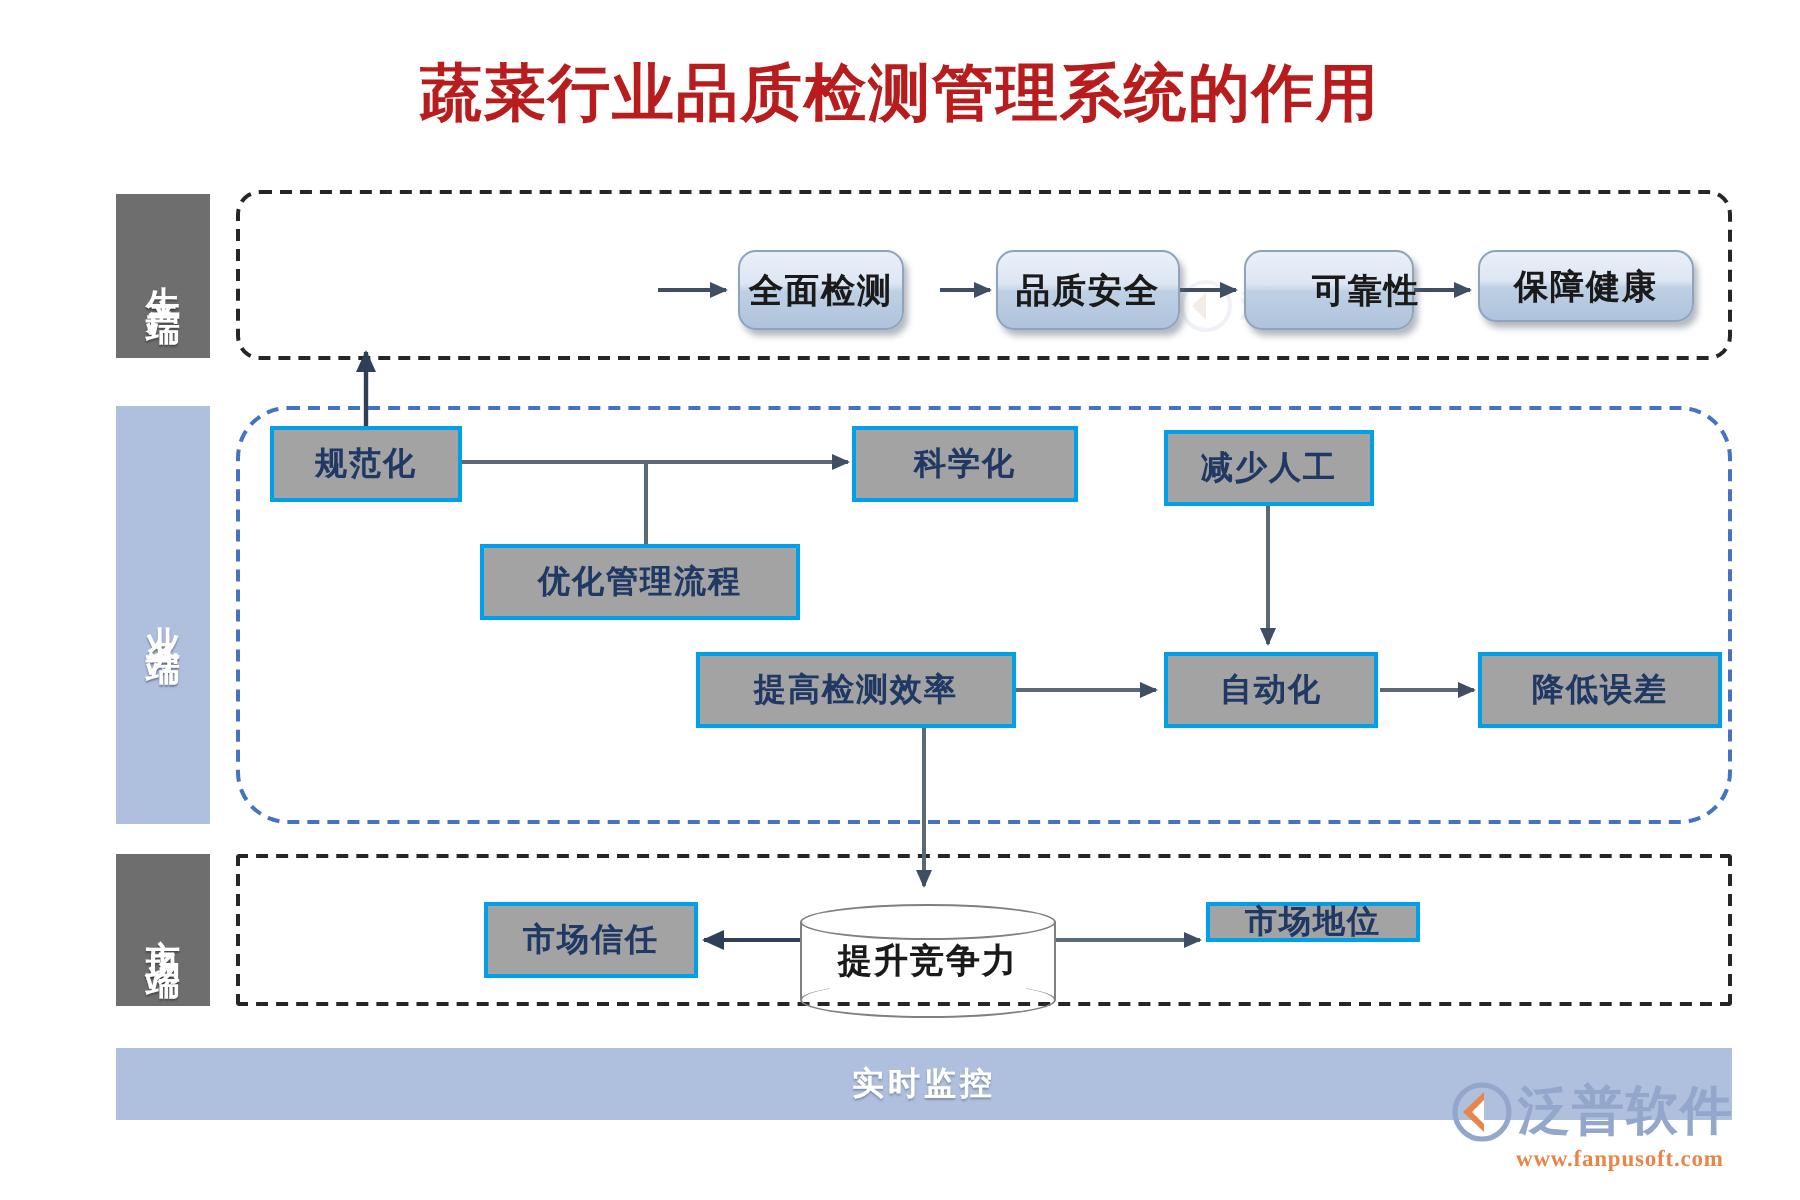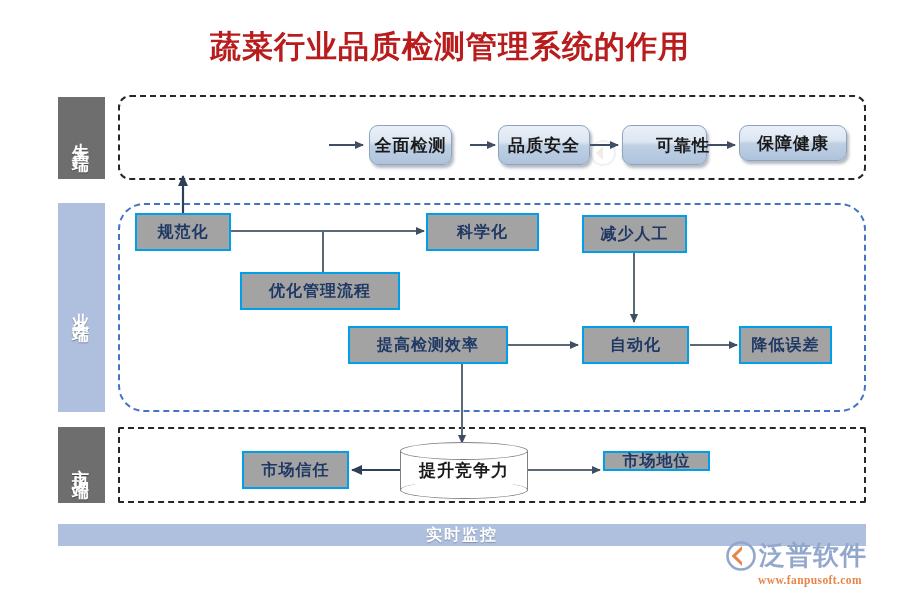--- a/index.html
+++ b/index.html
@@ -104,21 +104,21 @@
     color:#1A1A1A; font-weight:bold; font-size:17px; letter-spacing:1px;
     font-family:"DejaVu Sans","Liberation Sans",sans-serif;
     z-index:3;
   }
 
   
   .svg-layer { position:absolute; left:0; top:0; width:900px; height:600px; pointer-events:none; }
 
   
   #bottom-bar {
-    position:absolute; left:58px; top:524px; width:808px; height:22px;
+    position:absolute; left:58px; top:524px; width:808px; height:36px;
     background:#AFC0DF;
     display:flex; align-items:center; justify-content:center;
     color:#ffffff; font-weight:bold; font-size:16px; letter-spacing:2px;
     text-shadow:0 1px 1px rgba(0,0,0,.25);
     font-family:"DejaVu Sans","Liberation Sans",sans-serif;
   }
 
   
   #logo { position:absolute; right:14px; top:538px; width:160px; height:52px; }
   #logo .logo-row { display:flex; align-items:center; gap:3px; }
@@ -214,25 +214,25 @@
   <div class="node-grad" style="left:498px; top:125px; width:92px;  height:40px;">品质安全</div>
   <div class="node-grad" style="left:622px; top:125px; width:85px;  height:40px;padding-left:37px;">可靠性</div>
   <div class="node-grad" style="left:739px; top:125px; width:108px; height:36px;">保障健康</div>
 
   <div class="node-blue" style="left:135px; top:213px; width:96px;  height:38px;">规范化</div>
   <div class="node-blue" style="left:582px; top:215px; width:105px; height:38px;">减少人工</div>
   <div class="node-blue" style="left:426px; top:213px; width:113px; height:38px;">科学化</div>
   <div class="node-blue" style="left:240px; top:272px; width:160px; height:38px;">优化管理流程</div>
   <div class="node-blue" style="left:348px; top:326px; width:160px; height:38px;">提高检测效率</div>
   <div class="node-blue" style="left:582px; top:326px; width:107px; height:38px;">自动化</div>
-  <div class="node-blue" style="left:739px; top:326px; width:93px; height:38px;">降低误差</div>
+  <div class="node-blue" style="left:739px; top:326px; width:122px; height:38px;">降低误差</div>
 
   <div class="node-blue" style="left:242px; top:451px; width:107px; height:38px;">市场信任</div>
 
-  <div class="node-cyl" style="left:400px; top:442px; width:128px; height:57px;">
+  <div class="node-cyl" style="left:400px; top:452px; width:128px; height:57px;">
     <div class="cyl-body"></div>
     <div class="cyl-bot"></div>
     <div class="cyl-top"></div>
     <div class="cyl-text">提升竞争力</div>
   </div>
 
   <div class="node-blue" style="left:603px; top:451px; width:107px; height:20px;">市场地位</div>
 
   <div id="bottom-bar">实时监控</div>
 

